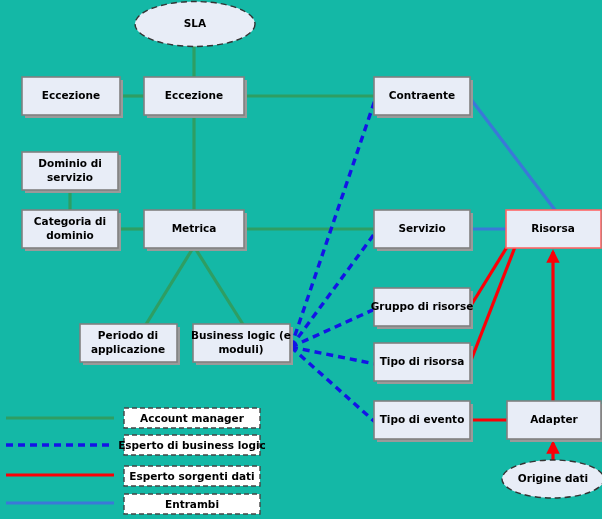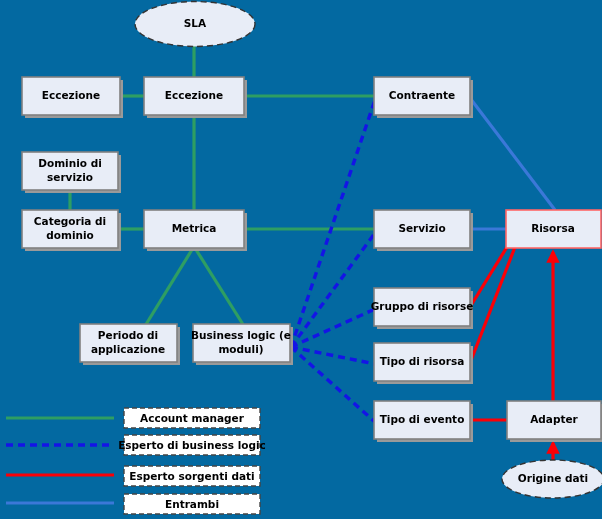--- a/index.html
+++ b/index.html
@@ -7,21 +7,21 @@
     padding: 0;
     background: #ffffff;
   }
   body {
     font-family: "DejaVu Sans", sans-serif;
   }
   #canvas {
     position: relative;
     width: 602px;
     height: 519px;
-    background: #0369a1;
+    background: #14b8a6;
     overflow: hidden;
   }
   svg.layer {
     position: absolute;
     left: 0;
     top: 0;
     width: 602px;
     height: 519px;
   }
   .node-label {

